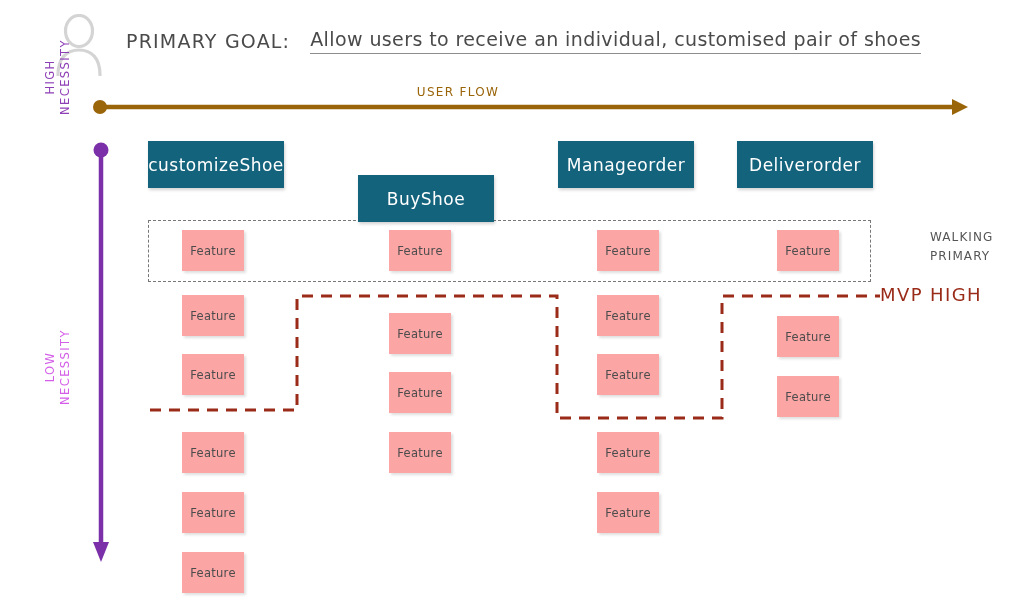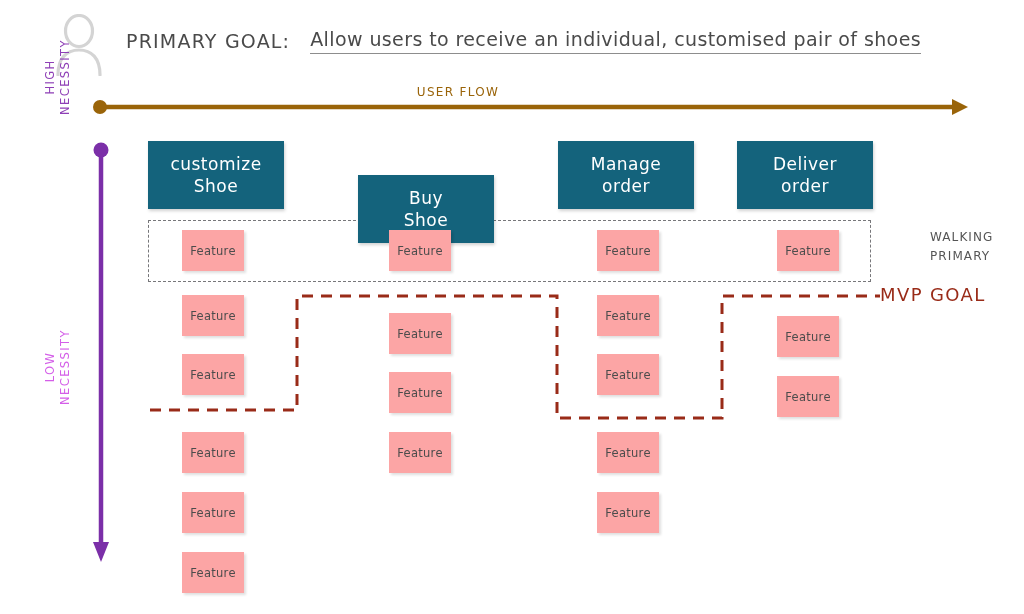--- a/index.html
+++ b/index.html
@@ -102,25 +102,25 @@
     color: #d45ee8;
     left: -2px;
     top: 480px;
     margin-top: -128px;
   }
 
   
   .activity {
     position: absolute;
     width: 136px;
-    height: 68px;
+    height: 47px;
     background: #14637c;
     color: #ffffff;
     display: flex;
-    flex-direction: column;
+    flex-direction: row;
     align-items: center;
     justify-content: center;
     font-size: 17px;
     line-height: 22px;
     letter-spacing: 0.5px;
     text-align: center;
     box-shadow: 1px 2px 3px rgba(0,0,0,0.18);
   }
 
   
@@ -214,21 +214,21 @@
 
   <div class="skeleton-frame"></div>
   <div class="skeleton-label">
     <span>WALKING</span><br>
     <span>PRIMARY</span>
   </div>
 
   <svg class="mvp-line" viewBox="0 0 740 145" preserveAspectRatio="none">
     <polyline points="10,125 157,125 157,11 417,11 417,133 582,133 582,11 740,11" fill="none" stroke="#992b18" stroke-width="3" stroke-dasharray="11 8" stroke-linecap="butt"></polyline>
   </svg>
-  <div class="mvp-label">MVP GOAL</div>
+  <div class="mvp-label">MVP HIGH</div>
 
   <div class="activity" style="left:148px; top:141px;">
     <span>customize</span>
     <span>Shoe</span>
   </div>
   <div class="activity" style="left:358px; top:141px;margin-top:34px;">
     <span>Buy</span>
     <span>Shoe</span>
   </div>
   <div class="activity" style="left:558px; top:141px;justify-content:center;">

